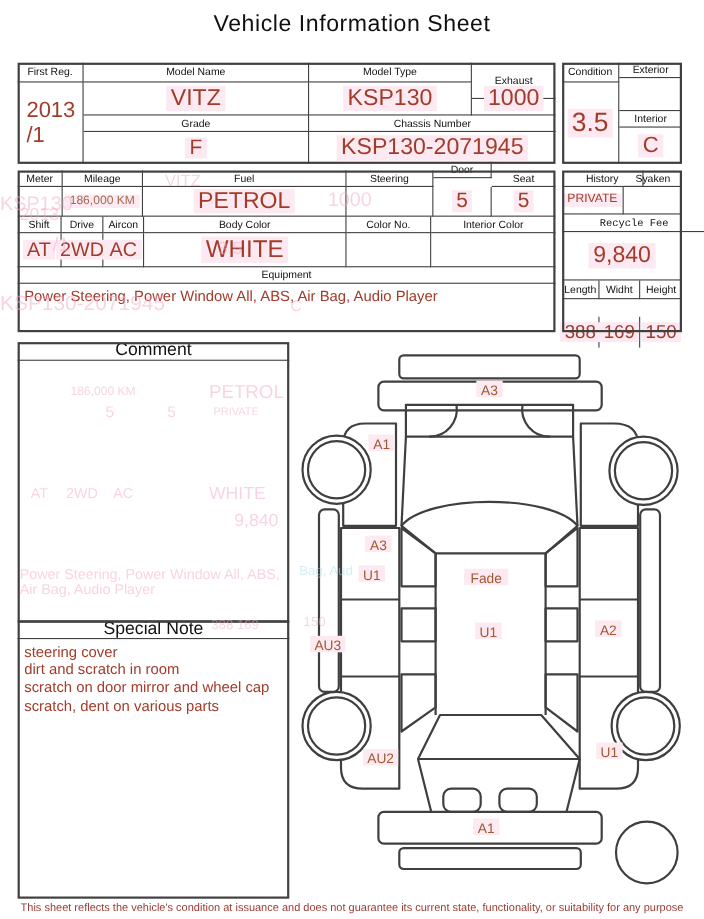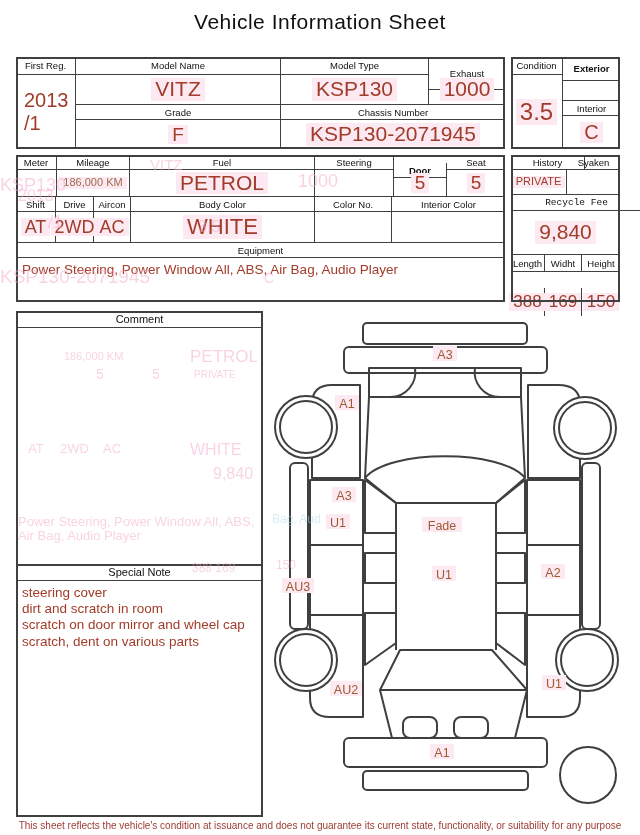--- a/index.html
+++ b/index.html
@@ -11,21 +11,21 @@
   .cell{position:absolute;box-sizing:border-box;display:flex;align-items:center;justify-content:center;
         font-size:9.5px;color:#101010;overflow:visible;white-space:nowrap;}
   .br{border-right:1.5px solid #404040;}
   .bb{border-bottom:1.5px solid #404040;}
   .val{color:var(--c-value);}
   .val .hl, .vhl{background:var(--c-highlight);padding:0 4px;line-height:1.05;}
   .muted{color:var(--c-mileage);}
   .left{justify-content:flex-start;}
   .topleft{align-items:flex-start;justify-content:flex-start;}
   .prewrap{white-space:pre-line;}
-  .f11{font-size:11px;} .f12{font-size:11px;} .f13{font-size:13.5px;} .f17{font-size:17px;margin-top:16px;}
+  .f11{font-size:11px;} .f12{font-size:16px;} .f13{font-size:13.5px;} .f17{font-size:17px;margin-top:16px;}
   .f18{font-size:18px;} .f19{font-size:19px;} .f20{font-size:20px;} .f21{font-size:21px;}
   .f22{font-size:22px;} .f24{font-size:24px;}
   #special-text{position:absolute;left:22px;top:585px;width:238px;font-size:13.5px;line-height:1.2;
         color:var(--c-value);white-space:pre-line;text-align:left;}
   #footer{position:absolute;left:0;top:820px;width:640px;text-align:center;font-size:10px;
         color:var(--c-footer);}
   #ghost-layer{position:absolute;left:0;top:0;width:640px;height:835px;pointer-events:none;z-index:5;}
   .ghost{position:absolute;opacity:.5;line-height:1.05;font-family:"Liberation Sans",sans-serif;}
   #car-svg{position:absolute;left:270px;top:312px;z-index:1;}
   .carline{fill:none;stroke:var(--c-line);stroke-width:2;stroke-linejoin:round;}
@@ -67,35 +67,35 @@
       <span class="hl">KSP130-2071945</span>
     </div>
 
   <div class="box" style="left:16px;top:57px;width:489px;height:92px;"></div>
 
   <div class="cell br bb" style="left:511px;top:57px;width:52px;height:18px;">Condition</div>
   <div class="cell br val f24" style="left:511px;top:75px;width:52px;height:74px;">
       <span class="hl">3.5</span>
     </div>
 
-  <div class="cell bb" style="left:563px;top:57px;width:57px;height:24px;font-weight:bold;">Exterior</div>
+  <div class="cell bb" style="left:563px;top:57px;width:57px;height:14px;">Exterior</div>
   <div class="cell bb val f19" style="left:563px;top:75px;width:57px;height:26px;"></div>
 
   <div class="cell bb" style="left:563px;top:101px;width:57px;height:15px;">Interior</div>
   <div class="cell val f20" style="left:563px;top:116px;width:57px;height:33px;">
       <span class="hl">C</span>
     </div>
 
   <div class="box" style="left:511px;top:57px;width:109px;height:92px;"></div>
 
   <div class="cell br bb" style="left:16px;top:155px;width:41px;height:15px;">Meter</div>
   <div class="cell br bb" style="left:57px;top:155px;width:73px;height:15px;">Mileage</div>
   <div class="cell br bb" style="left:130px;top:155px;width:185px;height:15px;">Fuel</div>
   <div class="cell br bb" style="left:315px;top:155px;width:79px;height:15px;">Steering</div>
-  <div class="cell br bb" style="left:394px;top:163px;width:53px;height:15px;font-weight:bold;">Door</div>
+  <div class="cell br bb" style="left:394px;top:147px;width:53px;height:15px;">Door</div>
   <div class="cell bb" style="left:447px;top:155px;width:58px;height:15px;">Seat</div>
 
   <div class="cell br bb" style="left:16px;top:170px;width:41px;height:27px;"></div>
   <div class="cell br bb muted f11" style="left:57px;top:170px;width:73px;height:27px;">
       <span class="vhl">186,000 KM</span>
     </div>
   <div class="cell br bb val f21" style="left:130px;top:170px;width:185px;height:27px;">
       <span class="hl">PETROL</span>
     </div>
   <div class="cell br bb" style="left:315px;top:170px;width:79px;height:27px;"></div>

